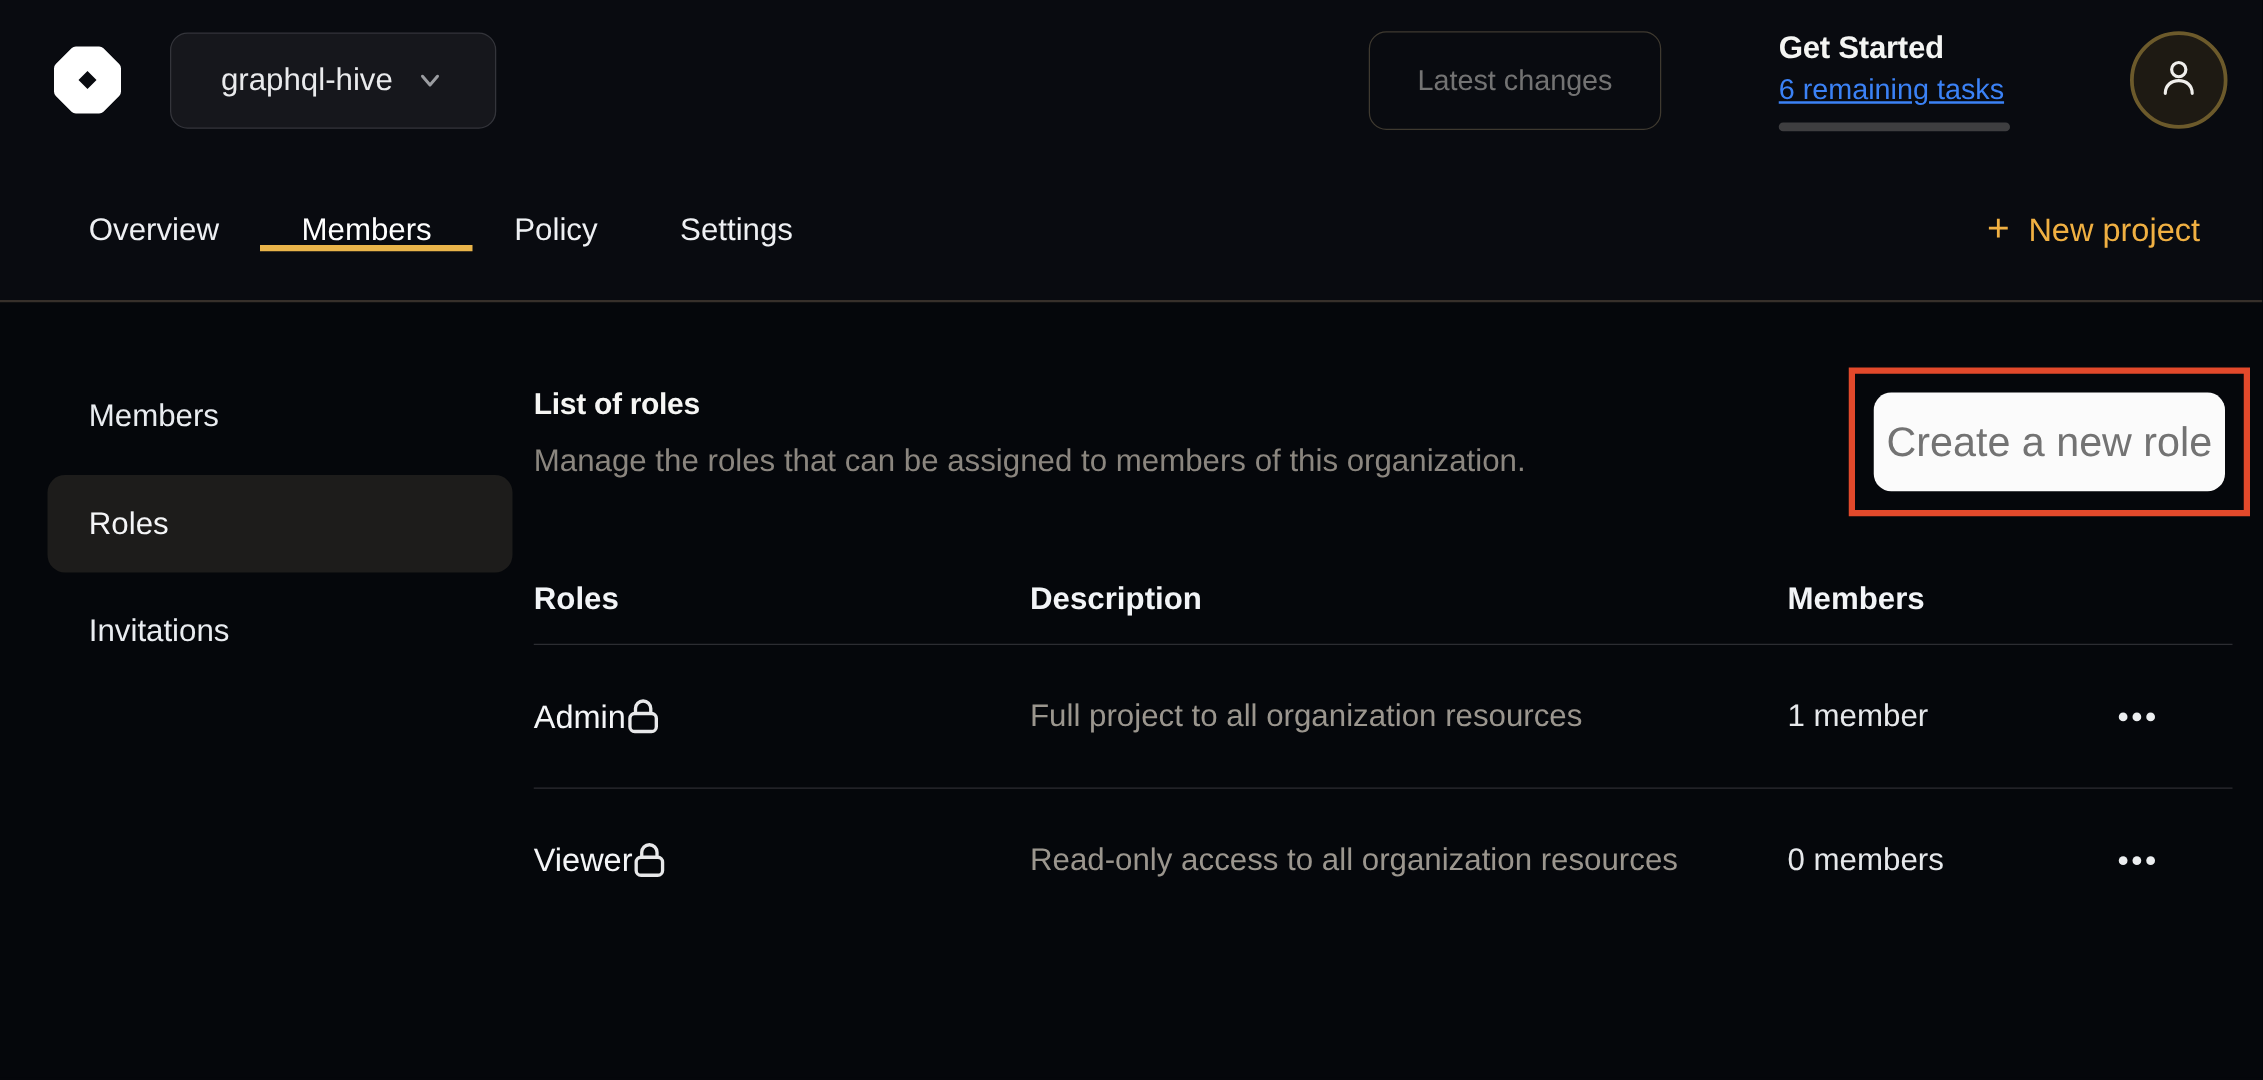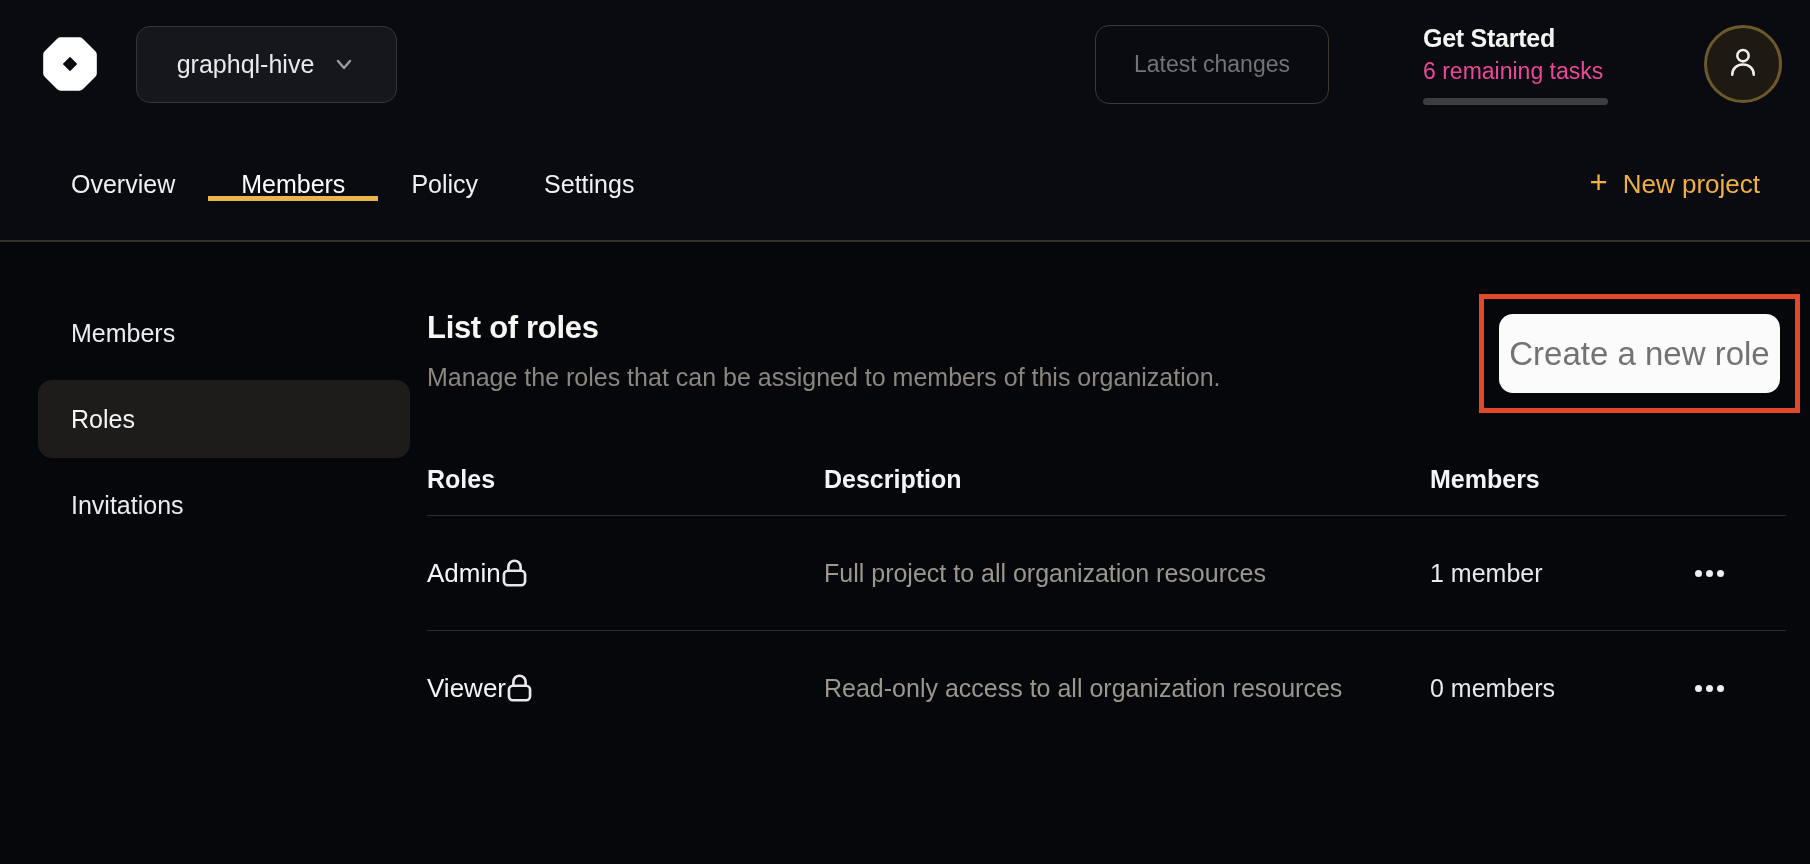--- a/index.html
+++ b/index.html
@@ -35,21 +35,21 @@
   .latest-changes {
     height: 79px; padding: 0 38px;
     background: transparent;
     border: 1.5px solid #3f3a30;
     border-radius: 14px;
     color: #737373; font-size: 23px; cursor: pointer;
     font-family: inherit;
   }
   .get-started { margin-left: 94px; width: 185px; cursor: pointer; }
   .gs-title { font-size: 25px; font-weight: 600; color: #f4f5f3; letter-spacing: -0.01em; }
-  .gs-sub { font-size: 23px; color: #ec4899; margin-top: 5px; }
+  .gs-sub { font-size: 23px; color: #3b82f6; margin-top: 5px; text-decoration: underline; }
   .gs-track { margin-top: 13px; width: 185px; height: 7px; border-radius: 4px; background: #3e3e40; }
   .avatar {
     margin-left: 96px;
     width: 78px; height: 78px; border-radius: 50%;
     background: #1e1a13;
     border: 3px solid #6c5a2b;
     display: flex; align-items: center; justify-content: center;
     cursor: pointer;
   }
 
@@ -92,21 +92,21 @@
     display: flex; align-items: center;
     padding-left: 33px; margin-bottom: 8px;
     border-radius: 14px;
     font-size: 25px; color: #e9ecf0;
     cursor: pointer;
   }
   .side-item.active { background: #1d1c1b; color: #f4f5f7; }
 
   .main { flex: 1; padding: 68px 24px 0 17px; }
   .main-header { display: flex; justify-content: space-between; align-items: flex-start; }
-  .page-title { font-size: 31px; font-weight: 700; color: #f6f6f4; letter-spacing: -0.01em; }
+  .page-title { font-size: 24px; font-weight: 700; color: #f6f6f4; letter-spacing: -0.01em; }
   .page-subtitle { margin-top: 16px; font-size: 25px; color: #8b867f; line-height: 30px; }
 
   .annotation {
     border: 5px solid #e2492b;
     padding: 15px;
     margin: -16px -14px 0 0;
   }
   .create-role-btn {
     width: 281px; height: 79px;
     background: #fbfbfb; color: #737373;

